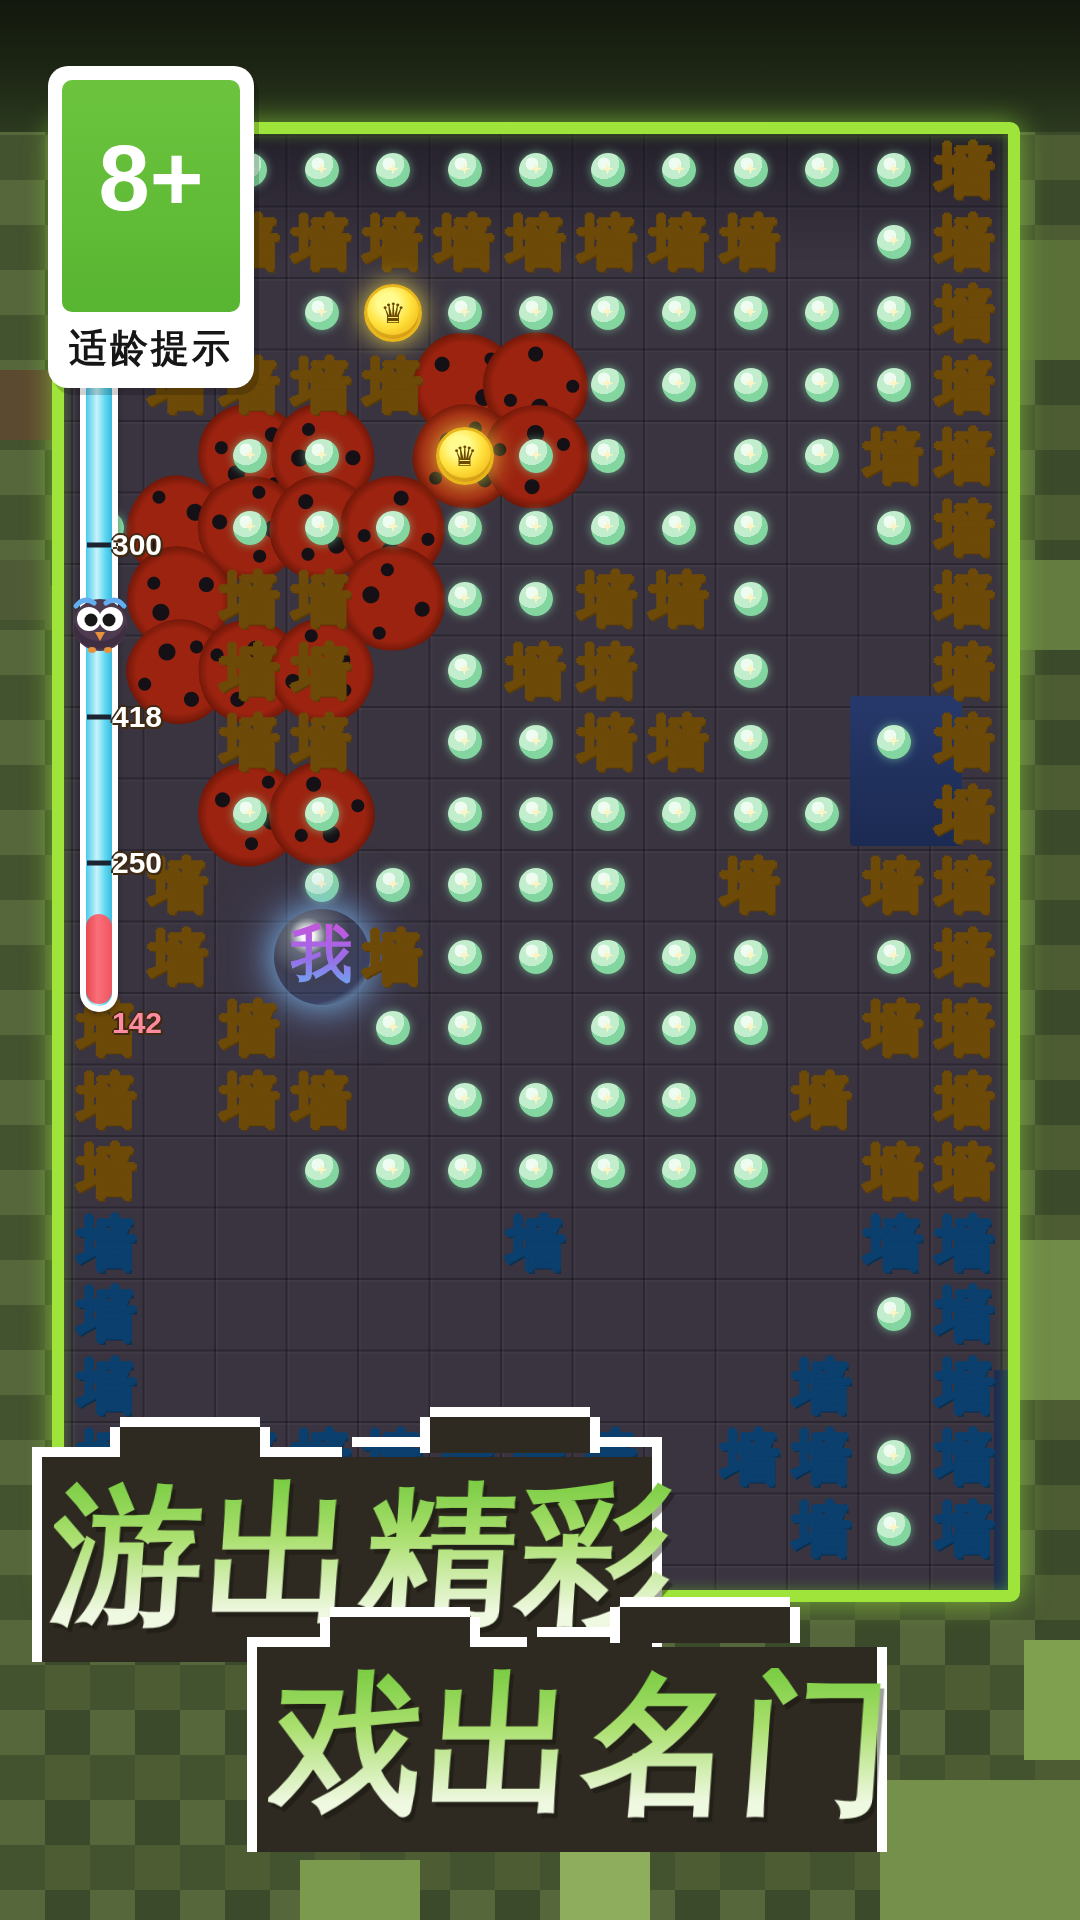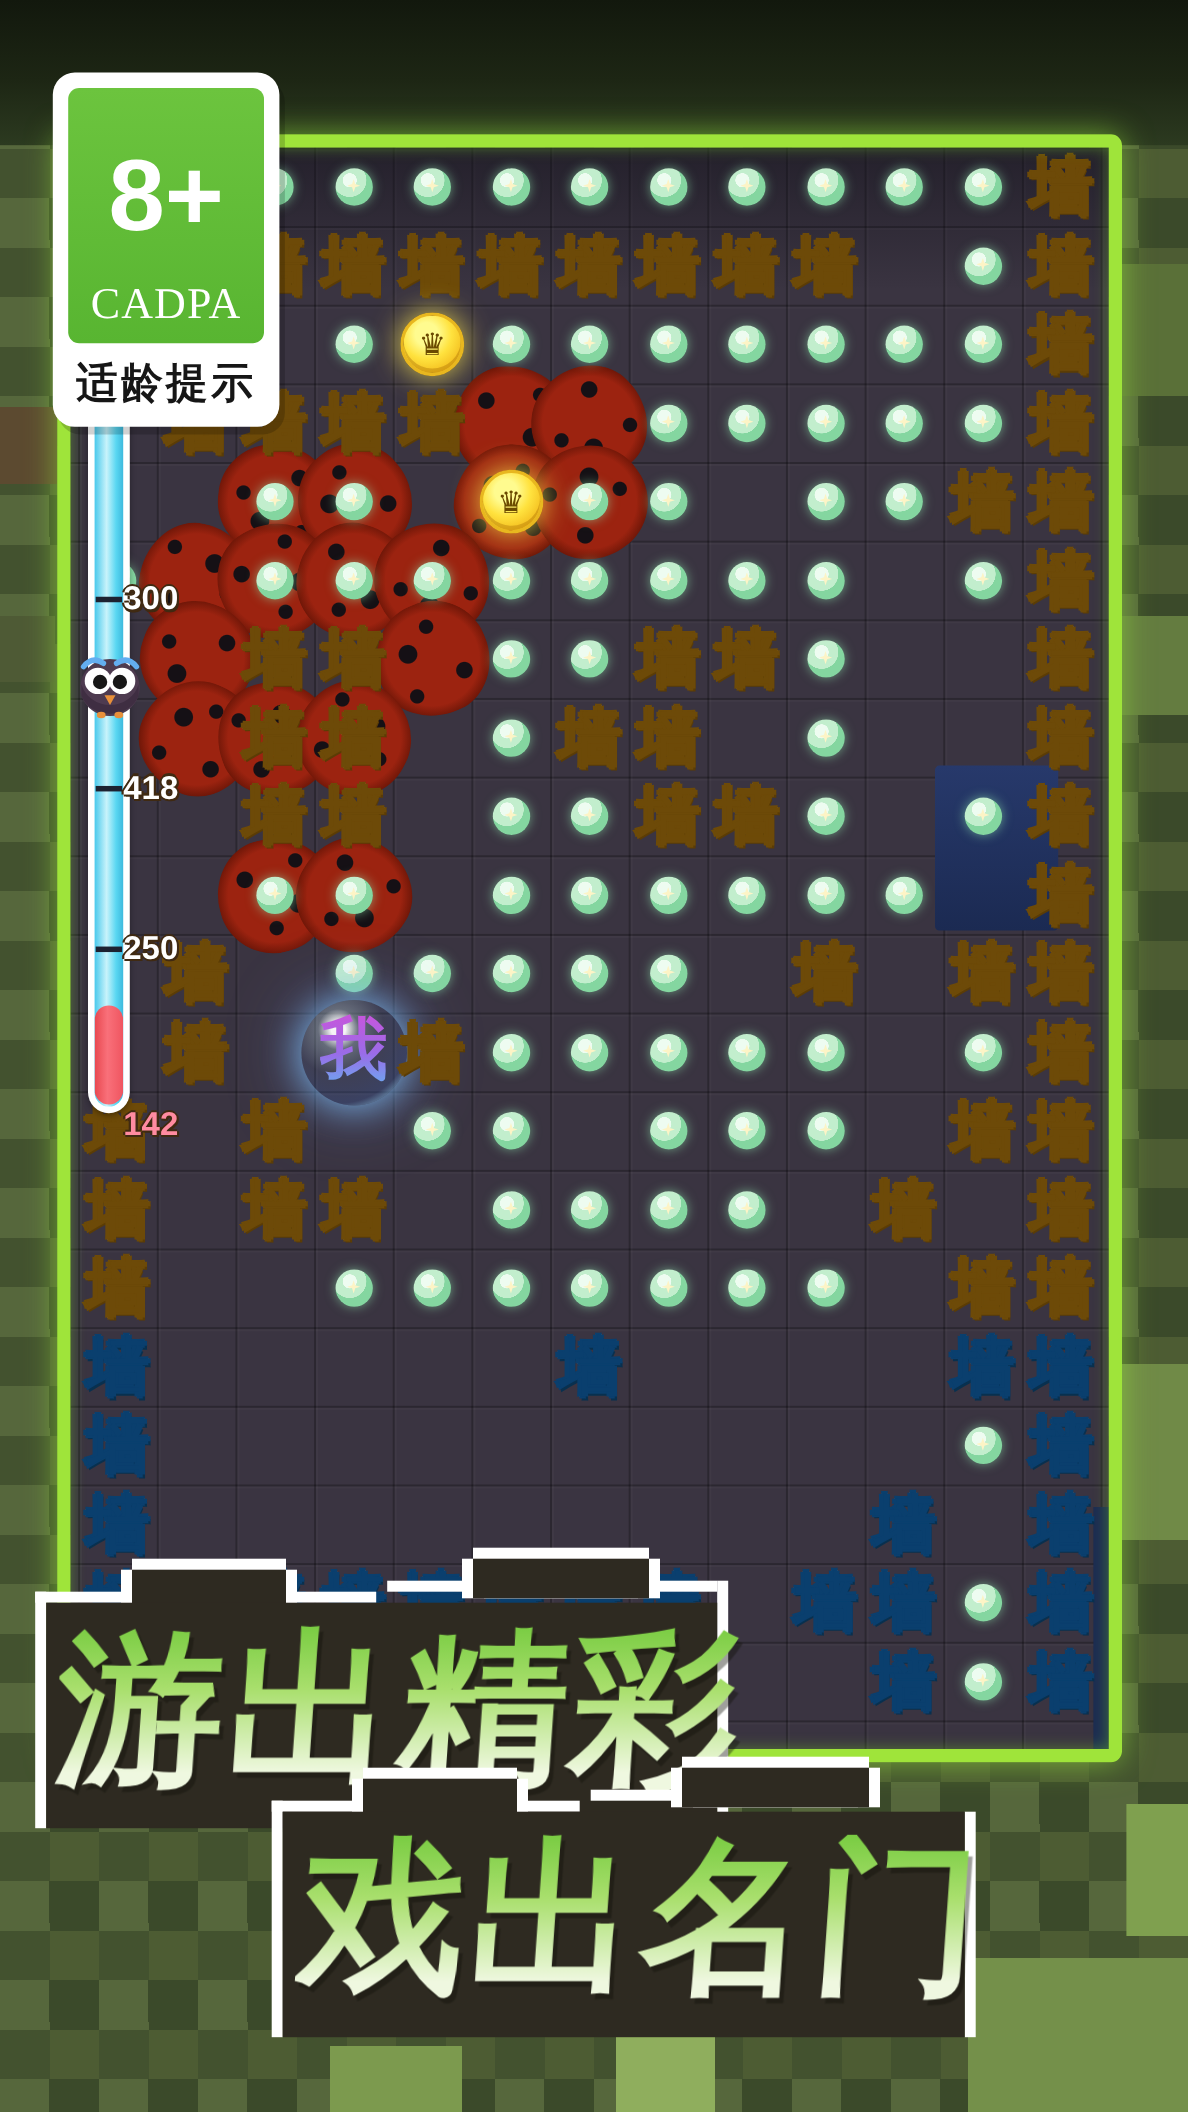--- a/index.html
+++ b/index.html
@@ -333,21 +333,20 @@
       <circle cx="39" cy="28" r="6.5" fill="#171717"></circle>
       <polygon points="25,40 35,40 30,49" fill="#e8903a"></polygon>
       <ellipse cx="22" cy="58" rx="4" ry="3" fill="#e8903a"></ellipse>
       <ellipse cx="38" cy="58" rx="4" ry="3" fill="#e8903a"></ellipse>
     </svg>
   </div>
 
   <div class="badge">
     <div class="badge-green">
       <div class="badge-rating">8+</div>
-      <div class="badge-org">CADPA</div>
     </div>
     <div class="badge-caption">适龄提示</div>
   </div>
 
   <div>
     <div class="px-patch" style="left:32px;top:1447px;width:310px;height:10px;background:#fff;"></div>
     <div class="px-patch" style="left:352px;top:1437px;width:300px;height:10px;background:#fff;"></div>
     <div class="px-patch" style="left:32px;top:1447px;width:10px;height:215px;background:#fff;"></div>
     <div class="px-patch" style="left:652px;top:1437px;width:10px;height:225px;background:#fff;"></div>
     <div class="t-step" style="left:120px;top:1427px;width:140px;height:36px;box-shadow:0 -10px 0 #fff,-10px 0 0 #fff,10px 0 0 #fff;"></div>

